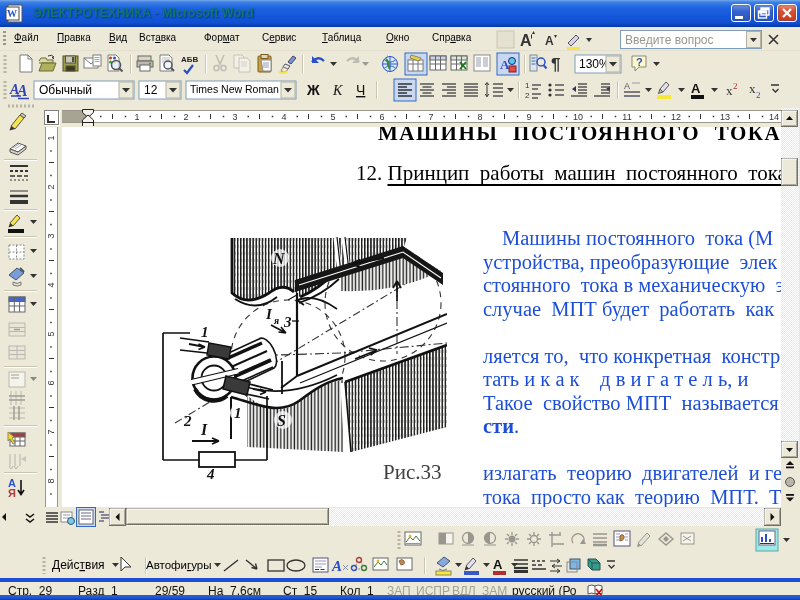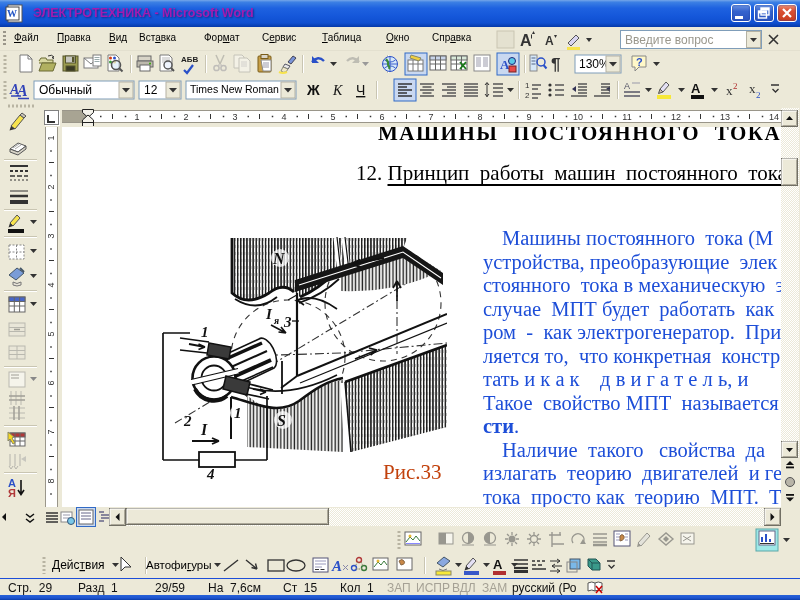--- a/index.html
+++ b/index.html
@@ -1,19 +1,19 @@
 <!DOCTYPE html>
 <html><head><meta charset="utf-8"><style>
 *{margin:0;padding:0;box-sizing:border-box}
 html,body{width:800px;height:600px;overflow:hidden;font-family:"Liberation Sans",sans-serif;background:#ECE9D8}
 #app{position:relative;width:800px;height:600px}
 .abs{position:absolute}
 
 #titlebar{left:0;top:0;width:800px;height:27px;background:linear-gradient(180deg,#76A7E9 0%,#3C80E4 8%,#1E62E0 30%,#1557DA 60%,#0F4FD0 85%,#0438A8 100%)}
-#titletxt{left:33px;top:6px;color:#a21caf;font-size:12.5px;font-weight:bold;text-shadow:1px 1px 2px #0A3194}
+#titletxt{left:33px;top:6px;color:#0f766e;font-size:12.5px;font-weight:bold;text-shadow:1px 1px 2px #0A3194}
 .wbtn{top:4px;width:20px;height:18px;border:1px solid #fff;border-radius:3px;background:linear-gradient(180deg,#6C93E0 0%,#3563CE 40%,#2A52BE 100%);box-shadow:inset 0 0 2px #1a3f9e;color:#fff;font-size:11px;text-align:center;line-height:16px}
 #btnclose{background:linear-gradient(180deg,#EE9275 0%,#DA5134 35%,#C93C1D 100%)}
 
 #menubar{left:0;top:27px;width:800px;height:24px;background:#ECE9D8;border-bottom:1px solid #E3E0CF}
 .mi{position:absolute;top:32px;font-size:10px;color:#000}
 .mi u{text-decoration:underline}
 
 .tb{background:#ECE9D8}
 #stdbar{left:0;top:51px;width:800px;height:26px}
 #fmtbar{left:0;top:77px;width:800px;height:26px}
@@ -23,26 +23,26 @@
 
 #cornerbox{left:44px;top:110px;width:15px;height:15px;background:#fff;border:1px solid #808080;box-shadow:1px 1px 0 #fff}
 #hruler{left:62px;top:107px;width:719px;height:19px}
 #vruler{left:44px;top:127px;width:15px;height:380px}
 
 #page{left:62px;top:127px;width:719px;height:380px;background:#fff;overflow:hidden}
 #cuttitle{left:316px;top:-6px;font-family:"Liberation Serif",serif;font-size:21px;font-weight:bold;letter-spacing:1.5px;word-spacing:8px;white-space:nowrap;color:#000}
 #heading{left:294px;top:34px;font-family:"Liberation Serif",serif;font-size:21px;white-space:nowrap;color:#000}
 #heading u{text-underline-offset:4px}
 .bl{position:absolute;left:421px;font-family:"Liberation Serif",serif;font-size:20.5px;white-space:nowrap;color:#1d4ed8}
-#caption{left:321px;top:333px;font-family:"Liberation Serif",serif;font-size:21px;color:#c2410c}
+#caption{left:321px;top:333px;font-family:"Liberation Serif",serif;font-size:21px;color:#404040}
 
 #vscroll{left:781px;top:108px;width:18px;height:399px}
 #hscrollrow{left:0;top:507px;width:800px;height:20px;background:#ECE9D8}
 
-#statusbar{left:0;top:578px;width:800px;height:17px;background:#ECE9D8;border-top:1px solid #1d4ed8;font-size:12px;color:#111}
+#statusbar{left:0;top:578px;width:800px;height:17px;background:#ECE9D8;border-top:4px solid #1d4ed8;font-size:12px;color:#111}
 #statusbar span{position:absolute;top:2px}
 .dim{color:#A5A195}
 #bottomline{left:0;top:595px;width:800px;height:5px;background:linear-gradient(180deg,#2862D8 0%,#1E55D0 60%,#0A3CA8 100%)}
 </style></head>
 <body>
 <div id="app">
 <div class="abs" id="titlebar"></div>
 <div class="abs" id="titletxt">ЭЛЕКТРОТЕХНИКА - Microsoft Word</div>
 <svg class="abs" style="left:5px;top:4px" width="20" height="20" viewBox="0 0 20 20">
       <rect x="3" y="1" width="14" height="17" fill="#fff" stroke="#555"></rect>
@@ -721,26 +721,24 @@
 <text x="54" y="206" font-size="16">I</text>
 <text x="119" y="90" font-size="15">I</text>
           <text x="127" y="95" font-size="10">я</text>
 </g>
 </svg>
  <div class="abs" id="caption">Рис.33</div>
  <div class="bl" style="top:100px;left:440px">Машины постоянного&nbsp; тока (М</div>
  <div class="bl" style="top:123.5px">устройства, преобразующие&nbsp; элек</div>
  <div class="bl" style="top:147px">стоянного&nbsp; тока в механическую&nbsp; э</div>
  <div class="bl" style="top:170.5px">случае&nbsp; МПТ будет&nbsp; работать&nbsp; как</div>
- <div class="bl" style="top:194px">ром&nbsp; -&nbsp; как электрогенератор.&nbsp; При</div>
  <div class="bl" style="top:241px">тать и к а к&nbsp; &nbsp; д в и г а т е л ь, и</div>
  <div class="bl" style="top:217.5px">ляется то,&nbsp; что конкретная&nbsp; констр</div>
  <div class="bl" style="top:264.5px">Такое&nbsp; свойство МПТ&nbsp; называется</div>
  <div class="bl" style="top:288px"><b>сти</b>.</div>
- <div class="bl" style="top:311.5px;left:440px">Наличие&nbsp; такого&nbsp; &nbsp;свойства&nbsp; да</div>
  <div class="bl" style="top:335px">излагать&nbsp; теорию&nbsp; двигателей&nbsp; и ге</div>
  <div class="bl" style="top:358.5px">тока&nbsp; просто как&nbsp; теорию&nbsp; МПТ.&nbsp; Т</div>
 </div>
 
 <svg class="abs" id="vscroll" width="18" height="399">
 <defs>
         <pattern id="dith" width="2" height="2" patternUnits="userSpaceOnUse">
           <rect width="2" height="2" fill="#fff"></rect>
           <rect width="1" height="1" fill="#ECE9D8"></rect>
           <rect x="1" y="1" width="1" height="1" fill="#ECE9D8"></rect>

